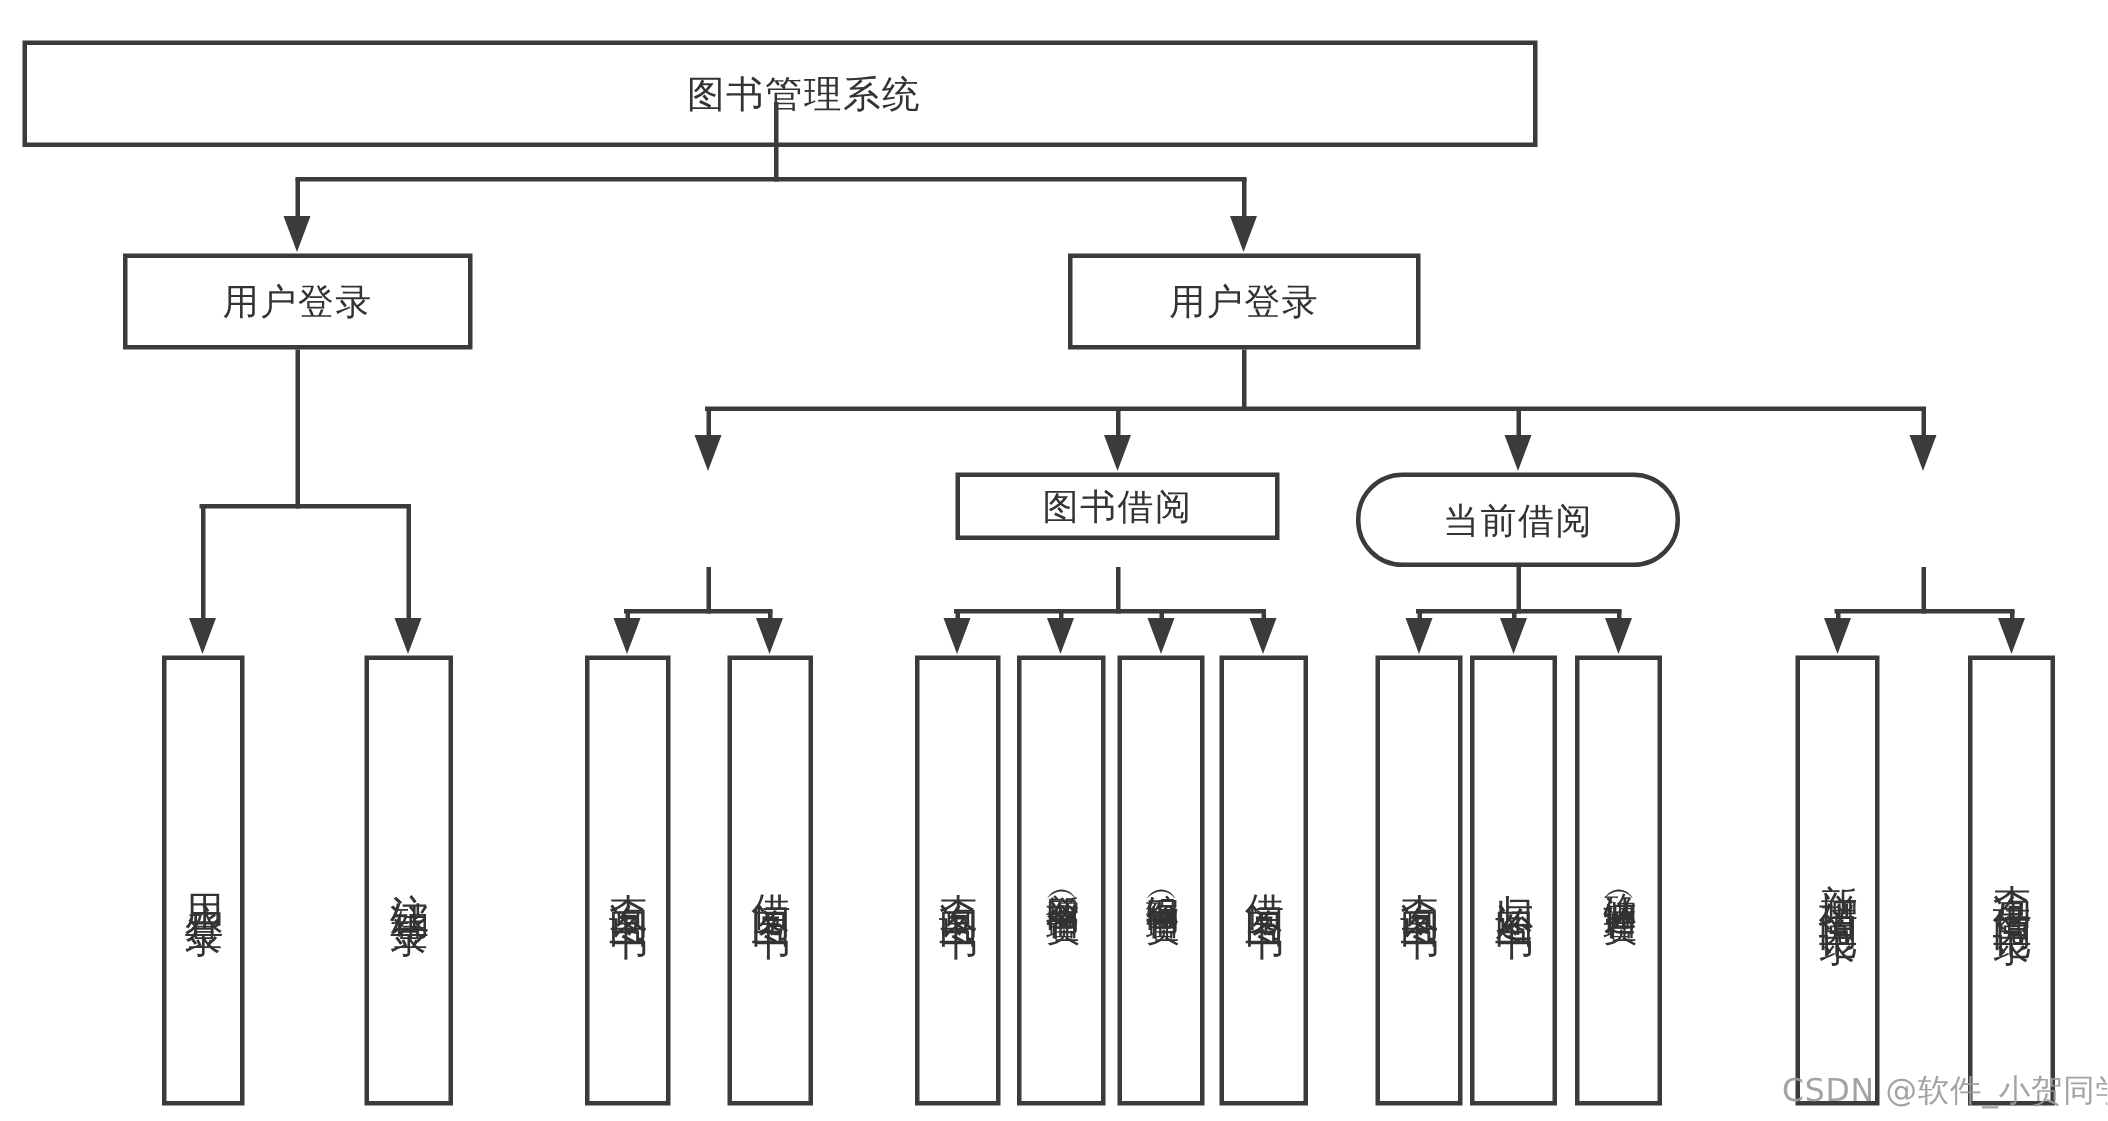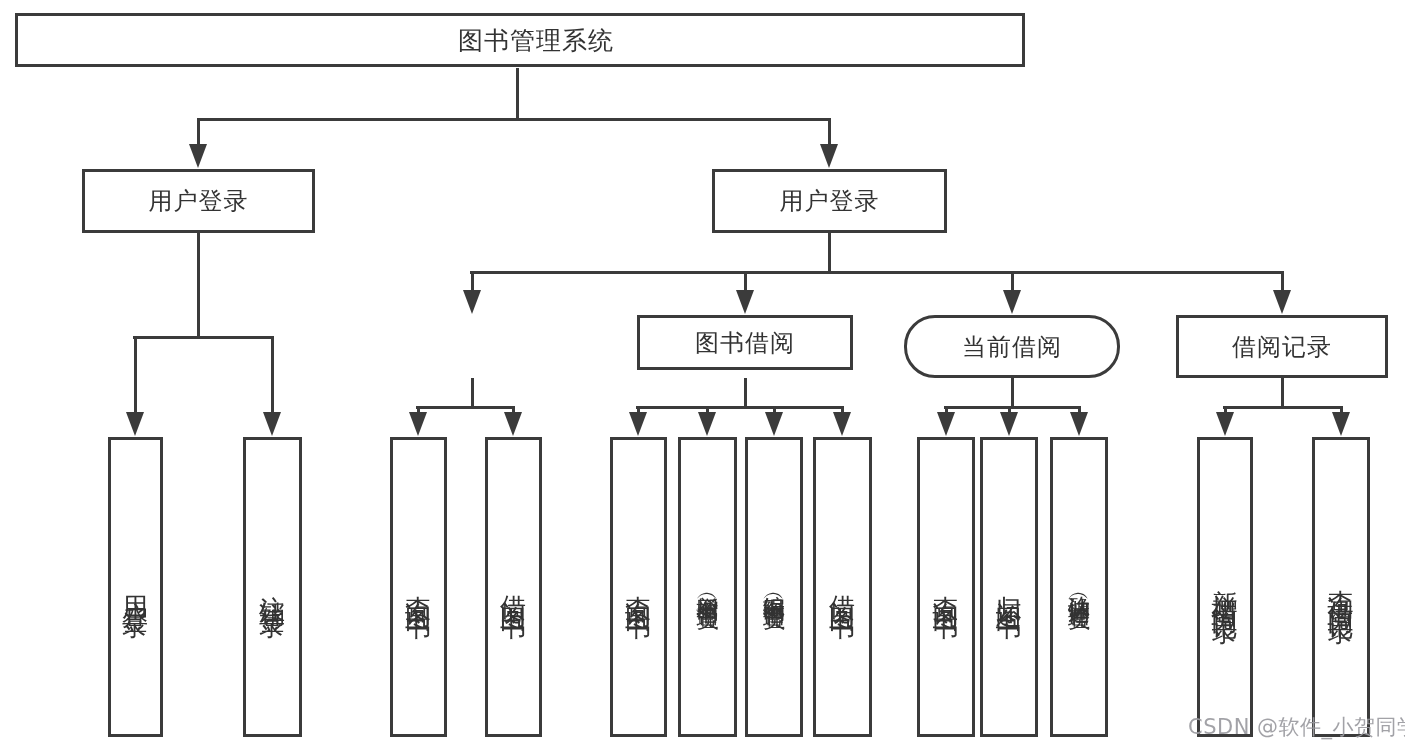--- a/index.html
+++ b/index.html
@@ -63,32 +63,31 @@
     white-space:nowrap;
     letter-spacing:.5px;
     z-index:5;
   }
 </style>
 </head>
 <body>
 
 <div id="stage">
 
-  <div class="box h root" style="left:15px;top:13px;width:1010px;height:54px;padding-left:32px;">图书管理系统</div>
+  <div class="box h root" style="left:15px;top:27px;width:1010px;height:71px;padding-left:32px;">图书管理系统</div>
 
   <div class="box h" style="left:82px;top:169px;width:233px;height:64px;">用户登录</div>
 
   <div class="box h" style="left:712px;top:169px;width:235px;height:64px;">用户登录</div>
 
 
-  <div class="box h" style="left:637px;top:315px;width:216px;height:55px;">图书借阅</div>
+  <div class="box h" style="left:637px;top:315px;width:216px;height:45px;">图书借阅</div>
 
   <div class="box h" style="left:904px;top:315px;width:216px;height:63px;border-radius:31px;">当前借阅</div>
 
-  <div class="box h" style="left:1176px;top:315px;width:212px;height:63px;">借阅记录</div>
 
   <div class="box v" style="left:108px;top:437px;width:55px;height:300px;">用户登录</div>
 
   <div class="box v" style="left:243px;top:437px;width:59px;height:300px;">注销登录</div>
 
   <div class="box v" style="left:390px;top:437px;width:57px;height:300px;">查询图书</div>
 
   <div class="box v" style="left:485px;top:437px;width:57px;height:300px;">借阅图书</div>
 
   <div class="box v" style="left:610px;top:437px;width:57px;height:300px;">查询图书</div>

